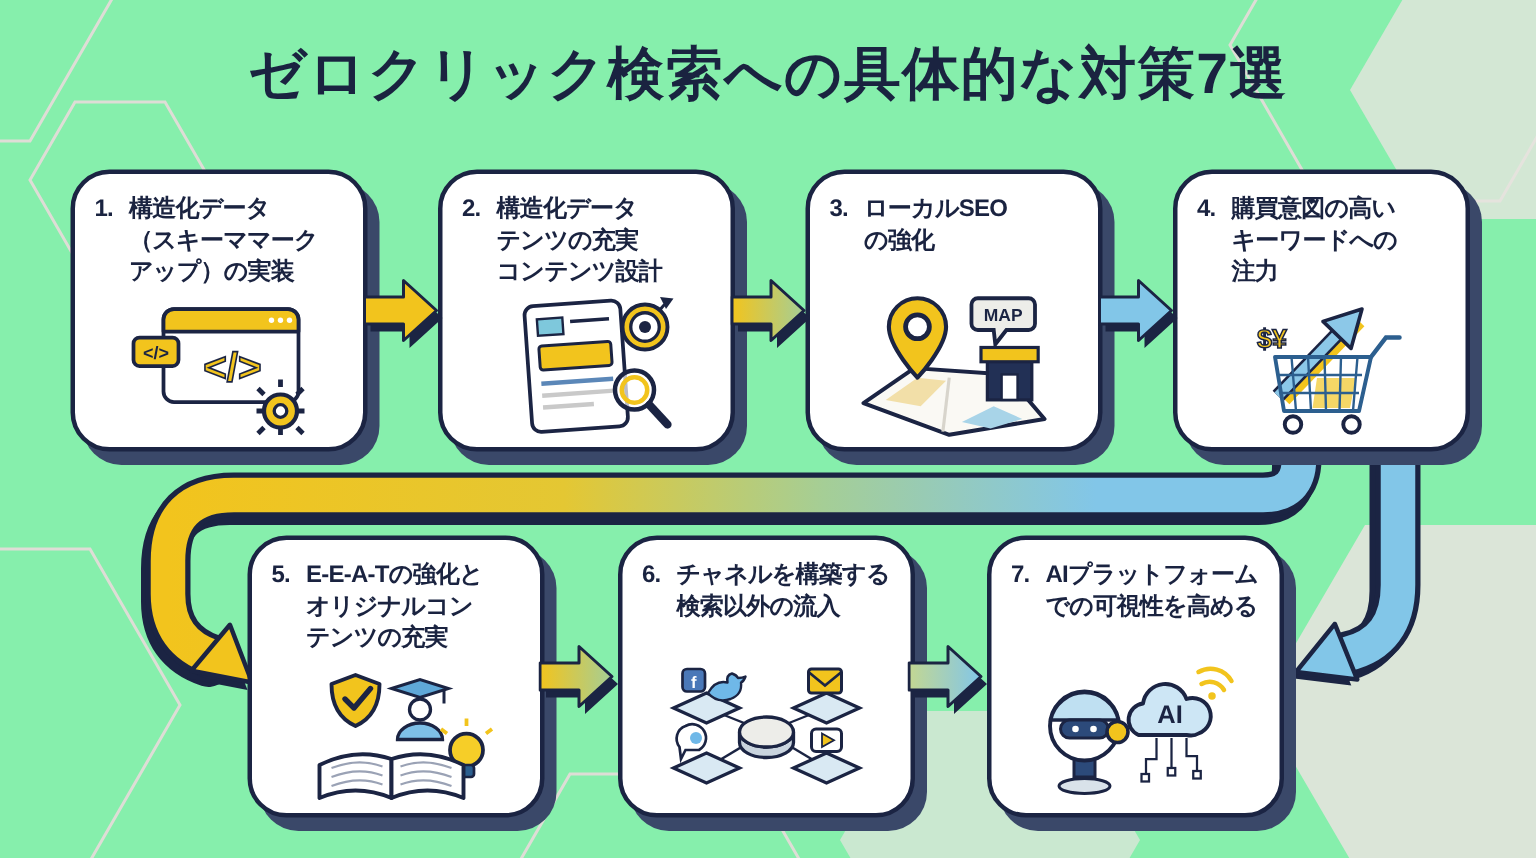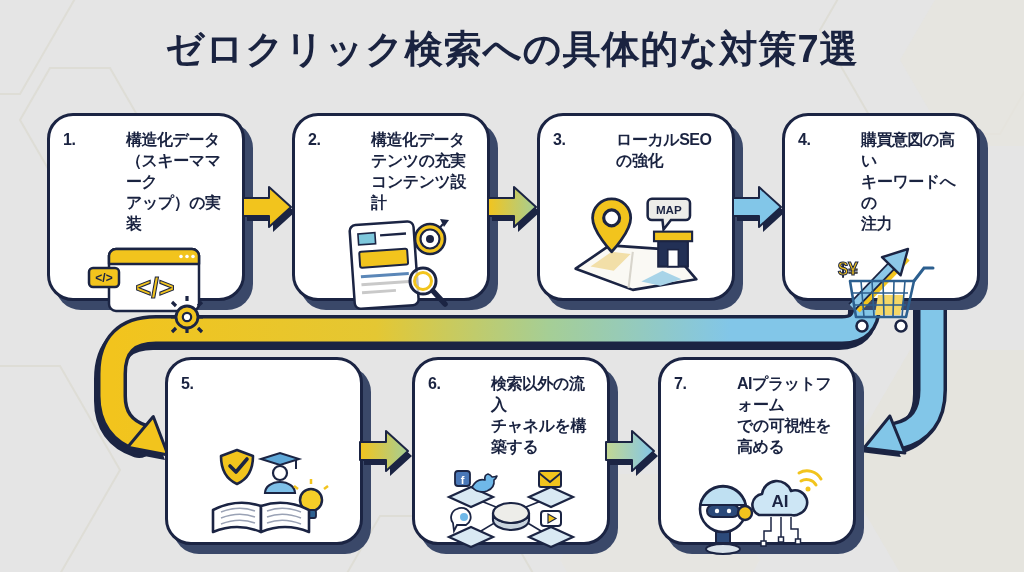--- a/index.html
+++ b/index.html
@@ -1,19 +1,19 @@
 <!DOCTYPE html>
 <html><head>
 <meta charset="utf-8">
 <style>
   html,body{margin:0;padding:0;}
   body{font-family:"Liberation Sans","DejaVu Sans",sans-serif;}
   #canvas{
     position:relative;width:1024px;height:572px;overflow:hidden;
-    background:#e5e5e5;
+    background:#86efac;
   }
   #hex-bg,#ribbons{position:absolute;left:0;top:0;width:1024px;height:572px;pointer-events:none;}
   #hex-bg{z-index:0;}
   #ribbons{z-index:1;}
   .title{
     position:absolute;left:0;top:24px;width:1024px;z-index:3;
     text-align:center;font-size:38px;font-weight:800;letter-spacing:1px;
     color:#1A2340;
   }
   .card{
@@ -22,21 +22,21 @@
     box-shadow:8px 9px 0 #3A4869;
     display:flex;flex-direction:column;box-sizing:border-box;
   }
   .card-text{
     display:flex;align-items:flex-start;
     padding:13px 8px 0 13px;
     font-size:16px;font-weight:700;line-height:1.32;letter-spacing:-0.5px;
     color:#1A2340;
   }
   .card-text .num{flex:0 0 23px;}
-  .card-text .lines span{display:block;margin-left:40px;}
+  .card-text .lines span{display:block;}
   .card-icon{flex:1;display:flex;align-items:flex-end;justify-content:center;padding-bottom:6px;}
   .blockarrow{position:absolute;z-index:2;width:56px;height:50px;}
 </style>
 </head>
 <body>
 
 <div id="canvas">
 
   <svg id="hex-bg" viewBox="0 0 1024 572">
     <g fill="none" stroke="#DEDDD6" stroke-width="2">
@@ -209,20 +209,25 @@
           <circle cx="46" cy="91" r="5.5" fill="#FFFFFF" stroke="#1B2443" stroke-width="2.6"></circle>
           <circle cx="85" cy="91" r="5.5" fill="#FFFFFF" stroke="#1B2443" stroke-width="2.6"></circle>
         </g>
       </svg>
     </div>
   </div>
 
   <div class="card" style="left:165px;top:357px">
     <div class="card-text">
       <span class="num">5.</span>
+      <span class="lines">
+        <span>E-E-A-Tの強化と</span>
+        <span>オリジナルコン</span>
+        <span>テンツの充実</span>
+      </span>
     </div>
     <div class="card-icon">
       <svg width="132" height="96" viewBox="0 0 130 96">
         <g>
           <path d="M38 10 l16 6 c0 13 -5 23 -16 28 c-11 -5 -16 -15 -16 -28 z" fill="#F2C41D" stroke="#1B2443" stroke-width="2.6" stroke-linejoin="round"></path>
           <path d="M31 26 l6 6 l11 -13" fill="none" stroke="#1B2443" stroke-width="3.6" stroke-linecap="round" stroke-linejoin="round"></path>
         </g>
         <g>
           <polygon points="62,19 81,13 100,19 81,25" fill="#5FA8D8" stroke="#1B2443" stroke-width="2"></polygon>
           <line x1="97" y1="20" x2="97" y2="29" stroke="#1B2443" stroke-width="2"></line>
@@ -240,22 +245,22 @@
           <path d="M22 72 q18 -7 34 -1 M22 78 q18 -7 34 -1 M22 84 q18 -7 34 -1 M102 72 q-18 -7 -34 -1 M102 78 q-18 -7 -34 -1 M102 84 q-18 -7 -34 -1" fill="none" stroke="#9AA2B5" stroke-width="1.4"></path>
         </g>
       </svg>
     </div>
   </div>
 
   <div class="card" style="left:412px;top:357px">
     <div class="card-text">
       <span class="num">6.</span>
       <span class="lines">
+        <span>チャネルを構築する</span>
         <span>検索以外の流入</span>
-        <span>チャネルを構築する</span>
         <span></span>
       </span>
     </div>
     <div class="card-icon">
       <svg width="140" height="104" viewBox="0 0 140 104">
         <g stroke="#1B2443" stroke-width="1.6">
           <line x1="70" y1="56" x2="30" y2="40"></line>
           <line x1="70" y1="56" x2="110" y2="40"></line>
           <line x1="70" y1="56" x2="30" y2="80"></line>
           <line x1="70" y1="56" x2="110" y2="80"></line>

